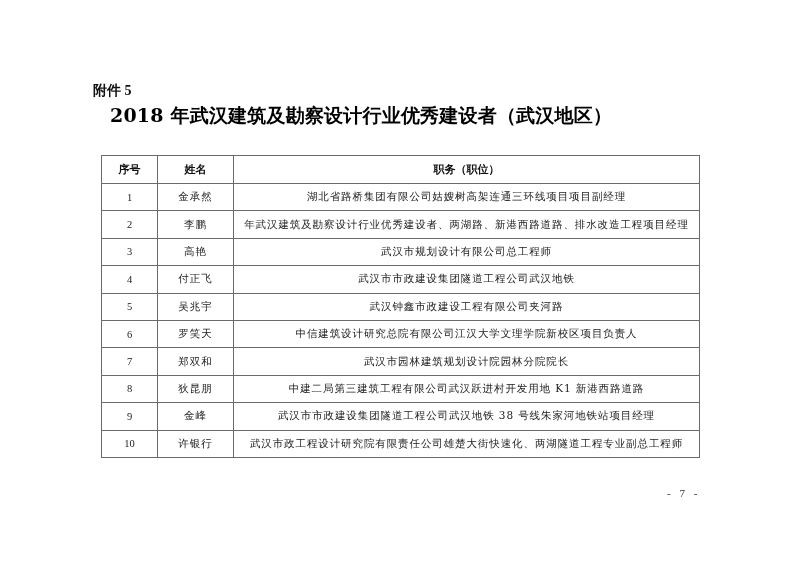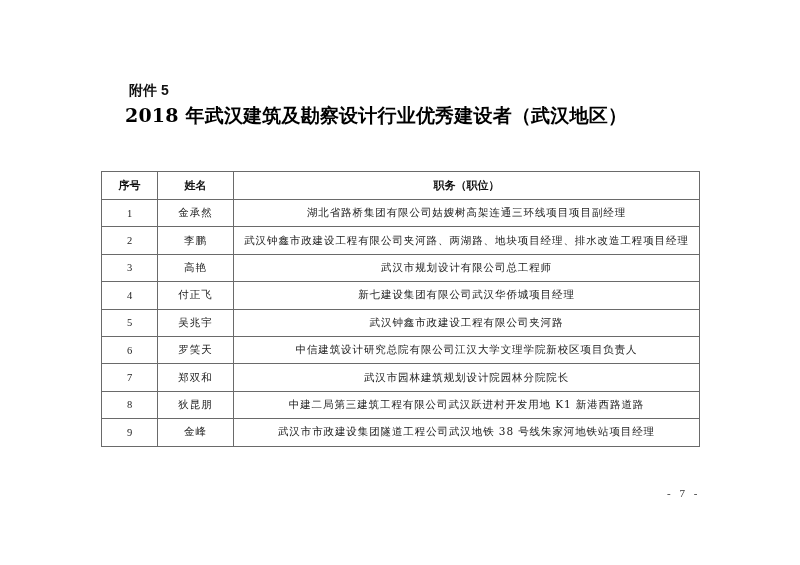--- a/index.html
+++ b/index.html
@@ -1,19 +1,19 @@
 <!DOCTYPE html>
 <html><head>
   <meta charset="utf-8">
   <style>
     html, body { margin: 0; padding: 0; background: #ffffff; }
     body { width: 800px; height: 565px; position: relative; overflow: hidden; font-family: "DejaVu Serif", serif; color: #111; }
-    .attachment { position: absolute; left: 93px; top: 82px; font-family: Liberation Sans, sans-serif; font-weight: bold; font-size: 14px; color: #111; margin-left: 36px; }
-    .title { position: absolute; left: 125px; top: 103px; width: 560px; font-family: "DejaVu Serif", serif; font-weight: bold; font-size: 19px; letter-spacing: 0.2px; color: #000; white-space: nowrap; }
-    table.main { position: absolute; left: 101px; top: 171px; width: 598px; border-collapse: collapse; table-layout: fixed; }
+    .attachment { position: absolute; left: 93px; top: 82px; font-family: Liberation Serif, serif; font-weight: bold; font-size: 14px; color: #111; }
+    .title { position: absolute; left: 110px; top: 103px; width: 560px; font-family: "DejaVu Serif", serif; font-weight: bold; font-size: 19px; letter-spacing: 0.2px; color: #000; white-space: nowrap; }
+    table.main { position: absolute; left: 101px; top: 155px; width: 598px; border-collapse: collapse; table-layout: fixed; }
     table.main td, table.main th { border: 1px solid #6a6a6a; text-align: center; vertical-align: middle; padding: 0; overflow: hidden; white-space: nowrap; }
     table.main th { height: 27px; font-family: "DejaVu Sans", sans-serif; font-weight: bold; font-size: 11px; color: #111; }
     table.main td { height: 26.4px; font-size: 10.5px; color: #222; }
     td.num { font-family: "Liberation Serif", serif; font-size: 11px; }
     td.name { font-size: 11px; letter-spacing: 1px; }
     td.job { font-size: 10px; letter-spacing: 0.9px; }
     .page-no { position: absolute; left: 667px; top: 487px; font-family: "Liberation Serif", serif; font-size: 11px; color: #333; letter-spacing: 3px; }
   </style>
 </head>
 <body>
@@ -36,31 +36,31 @@
   </thead>
   <tbody>
     <tr>
       <td class="num">1</td>
       <td class="name">金承然</td>
       <td class="job">湖北省路桥集团有限公司姑嫂树高架连通三环线项目项目副经理</td>
     </tr>
     <tr>
       <td class="num">2</td>
       <td class="name">李鹏</td>
-      <td class="job">武汉钟鑫市政建设工程有限公司夹河路、两湖路、地块项目经理、排水改造工程项目经理</td>
+      <td class="job">年武汉建筑及勘察设计行业优秀建设者、两湖路、新港西路道路、排水改造工程项目经理</td>
     </tr>
     <tr>
       <td class="num">3</td>
       <td class="name">高艳</td>
       <td class="job">武汉市规划设计有限公司总工程师</td>
     </tr>
     <tr>
       <td class="num">4</td>
       <td class="name">付正飞</td>
-      <td class="job">新七建设集团有限公司武汉华侨城项目经理</td>
+      <td class="job">武汉市市政建设集团隧道工程公司武汉地铁</td>
     </tr>
     <tr>
       <td class="num">5</td>
       <td class="name">吴兆宇</td>
       <td class="job">武汉钟鑫市政建设工程有限公司夹河路</td>
     </tr>
     <tr>
       <td class="num">6</td>
       <td class="name">罗笑天</td>
       <td class="job">中信建筑设计研究总院有限公司江汉大学文理学院新校区项目负责人</td>
@@ -73,16 +73,21 @@
     <tr>
       <td class="num">8</td>
       <td class="name">狄昆朋</td>
       <td class="job">中建二局第三建筑工程有限公司武汉跃进村开发用地 K1 新港西路道路</td>
     </tr>
     <tr>
       <td class="num">9</td>
       <td class="name">金峰</td>
       <td class="job">武汉市市政建设集团隧道工程公司武汉地铁 38 号线朱家河地铁站项目经理</td>
     </tr>
+    <tr>
+      <td class="num">10</td>
+      <td class="name">许银行</td>
+      <td class="job">武汉市政工程设计研究院有限责任公司雄楚大街快速化、两湖隧道工程专业副总工程师</td>
+    </tr>
   </tbody>
 </table>
 
 <div class="page-no">- 7 -</div>
 
 </body></html>

